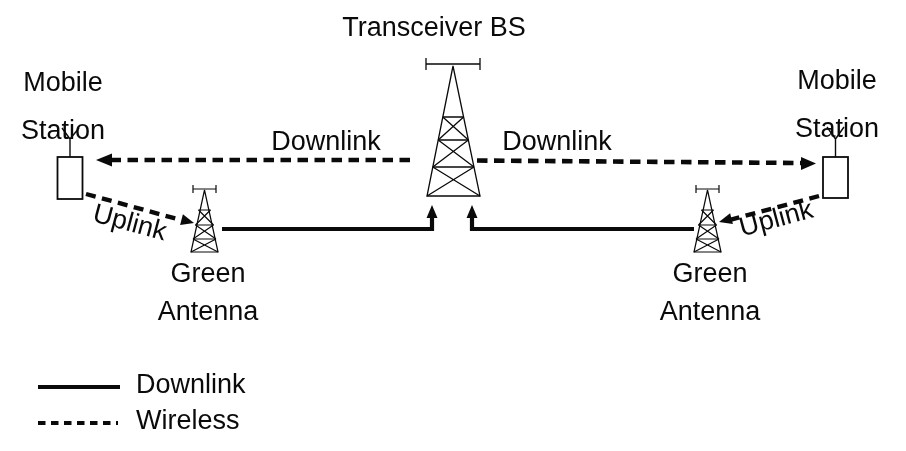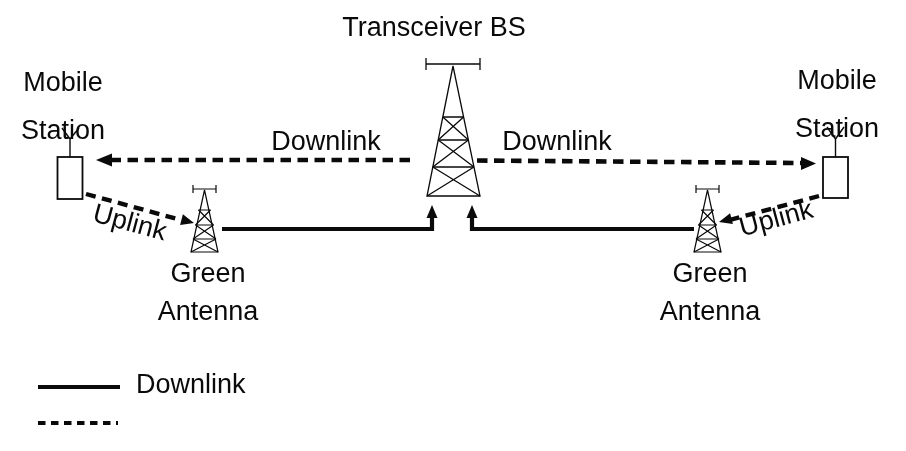--- a/index.html
+++ b/index.html
@@ -102,14 +102,15 @@
   <div class="lbl lbl-single ul-right">Uplink</div>
 
   <div class="lbl ga-left">Green
 Antenna</div>
 
   <div class="lbl ga-right">Green
 Antenna</div>
 
   <div class="lbl lbl-single legend-wireline">Downlink</div>
 
+  <div class="lbl lbl-single legend-wireless">Wireless</div>
 
 </div>
 
 </body></html>

